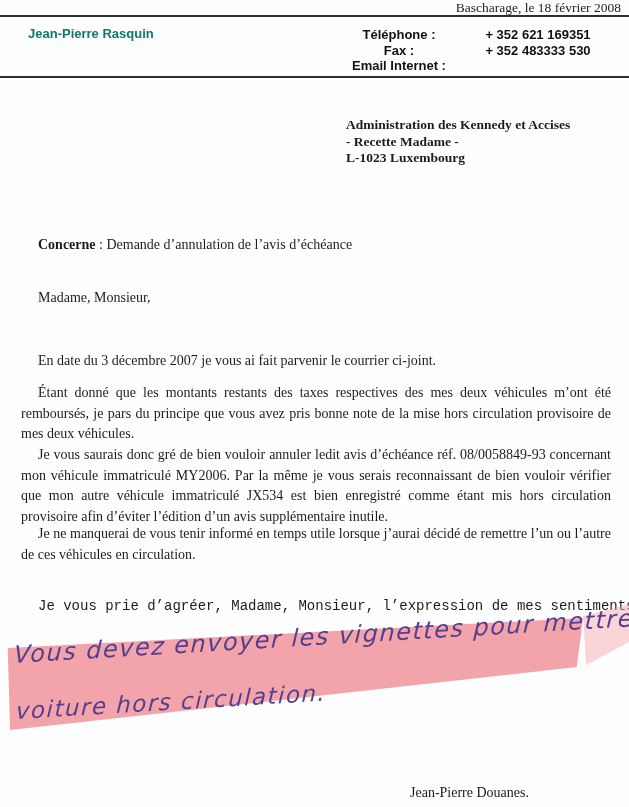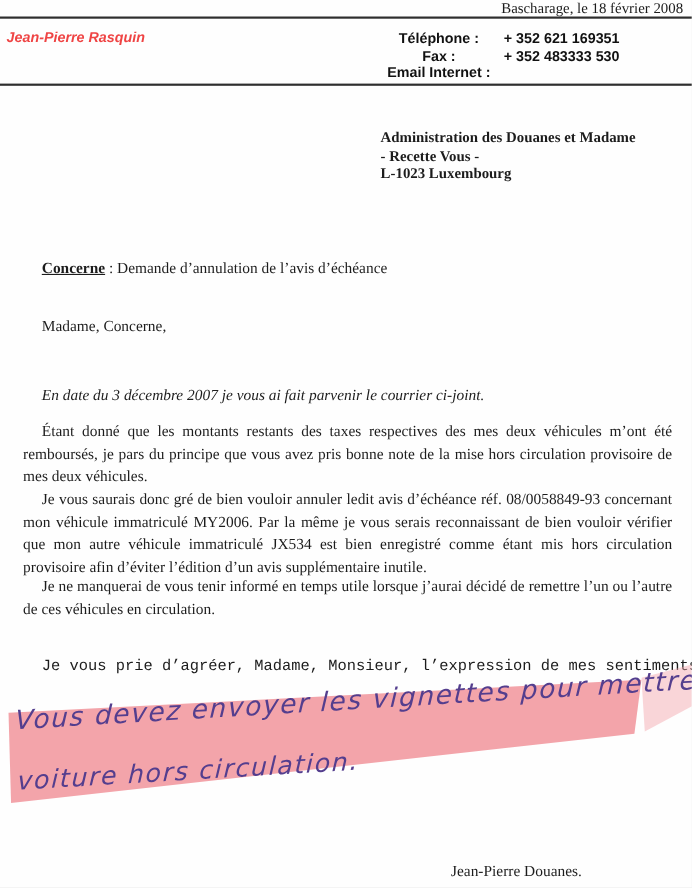--- a/index.html
+++ b/index.html
@@ -15,50 +15,49 @@
   .abs{position:absolute;}
   .date-line{
     top:0px;right:8px;
     font-size:13.5px;
     white-space:nowrap;
   }
   .rule{left:0;width:629px;height:2px;background:#2e2e2e;}
   .rule-top{top:15px;}
   .rule-bottom{top:76px;}
   .sender{
-    left:6px;top:26px;
+    left:28px;top:26px;
     font-family:"Liberation Sans", sans-serif;
     font-weight:bold;font-size:13px;line-height:15.5px;
-    color:#ef4444;
-    font-style:italic;
+    color:#0f766e;
   }
   .contact{
     top:27px;right:11px;
     font-family:"Liberation Sans", sans-serif;
     font-weight:bold;font-size:13px;line-height:15.5px;
     color:#111;
     display:grid;grid-template-columns:110px 160px;column-gap:4px;
   }
   .contact .lbl{text-align:center;}
-  .contact .val{text-align:left;}
+  .contact .val{text-align:center;}
   .recipient{
     left:346px;top:117px;
     font-weight:bold;font-size:13.5px;line-height:16.5px;
     white-space:nowrap;
   }
   .subject{left:38px;top:237px;font-size:14px;white-space:nowrap;}
-  .subject .subject-label{font-weight:bold;text-decoration:underline;}
+  .subject .subject-label{font-weight:bold;}
   .salutation{left:38px;top:290px;font-size:14px;}
   .para{
     left:21px;width:590px;
     font-size:14px;line-height:20.5px;
     text-align:justify;text-indent:17px;
     margin:0;
   }
-  .p1{top:351px;font-style:italic;}
+  .p1{top:351px;}
   .p2{top:383px;}
   .p3{top:445px;}
   .p4{top:524px;}
   .closing{left:38px;top:598px;font-size:14px;white-space:nowrap;font-family:Liberation Mono, monospace;}
   .band{
     left:6px;top:616px;width:580px;height:116px;
     background:linear-gradient(178deg,#e98d96 0 10%, #f3a4aa 16% 86%, #ec939b 94% 100%);
     clip-path:polygon(0.3% 27.6%, 99.5% 1.7%, 98.4% 44%, 0.7% 98.3%);
   }
   .band-wisp{
@@ -95,30 +94,30 @@
     <div class="lbl">Téléphone :</div>
     <div class="val">+ 352 621 169351</div>
     <div class="lbl">Fax :</div>
     <div class="val">+ 352 483333 530</div>
     <div class="lbl">Email Internet :</div>
   </div>
 
   <div class="abs rule rule-bottom"></div>
 
   <div class="abs recipient">
-    <div>Administration des Douanes et Madame</div>
-    <div>- Recette Vous -</div>
+    <div>Administration des Kennedy et Accises</div>
+    <div>- Recette Madame -</div>
     <div>L-1023 Luxembourg</div>
   </div>
 
   <div class="abs subject">
     <span class="subject-label">Concerne</span><span> : Demande d’annulation de l’avis d’échéance</span>
   </div>
 
-  <div class="abs salutation">Madame, Concerne,</div>
+  <div class="abs salutation">Madame, Monsieur,</div>
 
   <p class="abs para p1">En date du 3 décembre 2007 je vous ai fait parvenir le courrier ci-joint.</p>
   <p class="abs para p2">Étant donné que les montants restants des taxes respectives des mes deux véhicules m’ont été remboursés, je pars du principe que vous avez pris bonne note de la mise hors circulation provisoire de mes deux véhicules.</p>
   <p class="abs para p3">Je vous saurais donc gré de bien vouloir annuler ledit avis d’échéance réf. 08/0058849-93 concernant mon véhicule immatriculé MY2006. Par la même je vous serais reconnaissant de bien vouloir vérifier que mon autre véhicule immatriculé JX534 est bien enregistré comme étant mis hors circulation provisoire afin d’éviter l’édition d’un avis supplémentaire inutile.</p>
   <p class="abs para p4">Je ne manquerai de vous tenir informé en temps utile lorsque j’aurai décidé de remettre l’un ou l’autre de ces véhicules en circulation.</p>
 
   <div class="abs closing">Je vous prie d’agréer, Madame, Monsieur, l’expression de mes sentiments distingués,</div>
 
   <div class="abs band"></div>
   <div class="abs band-wisp"></div>

